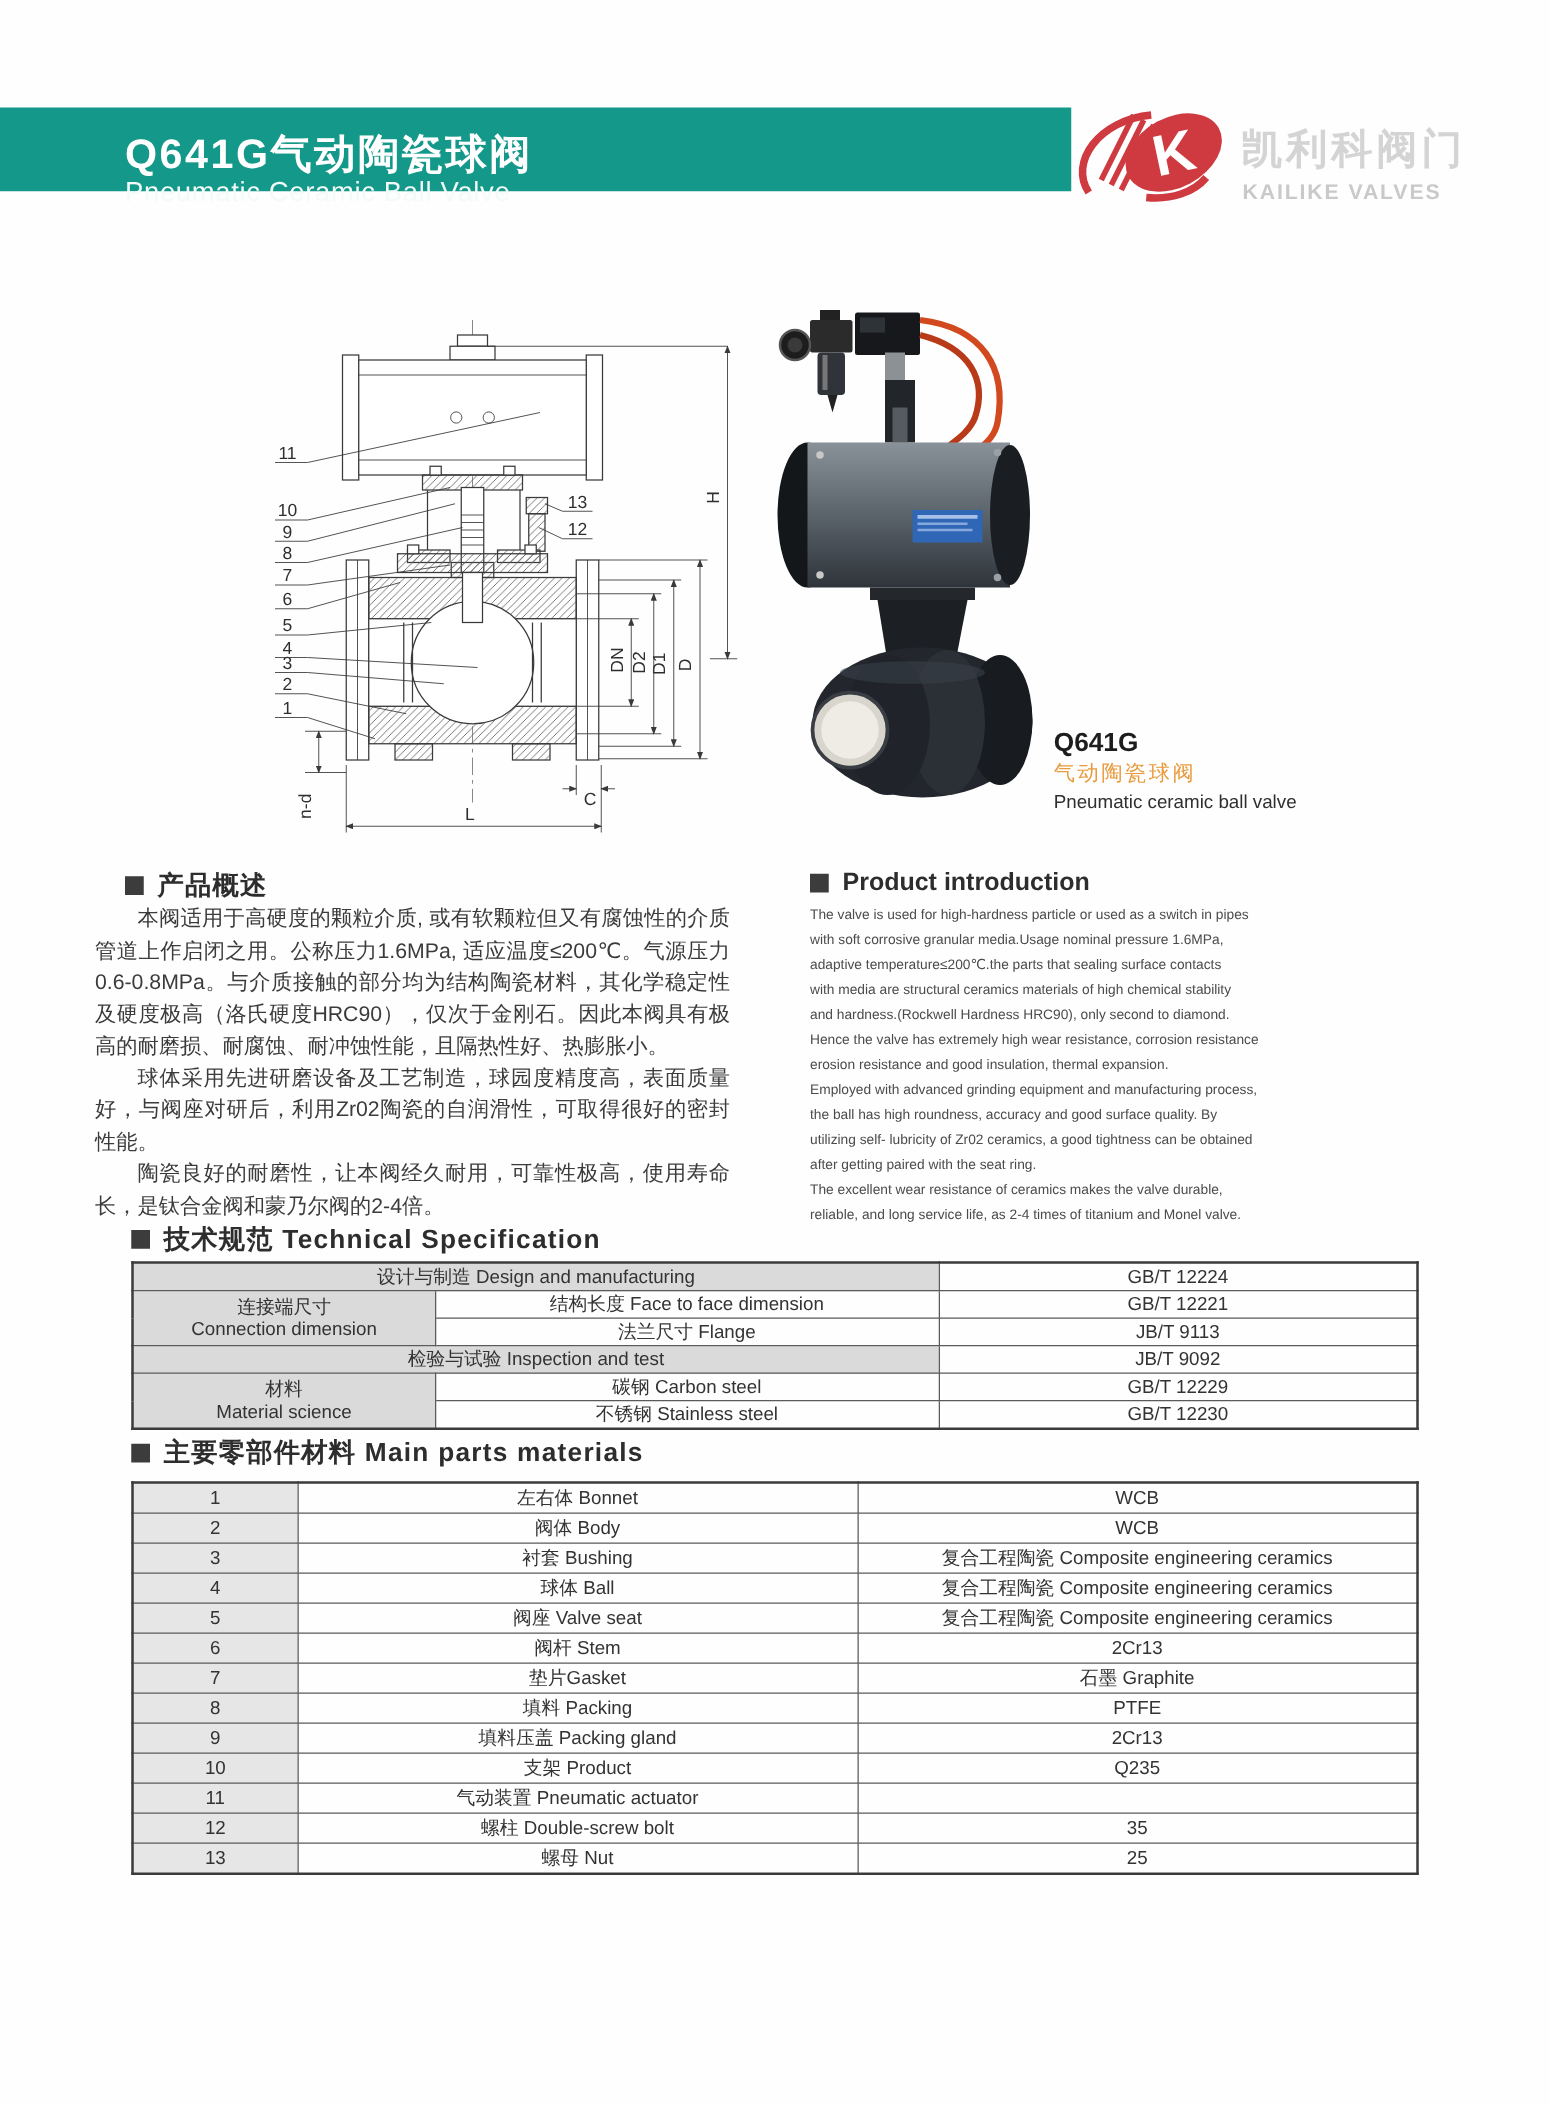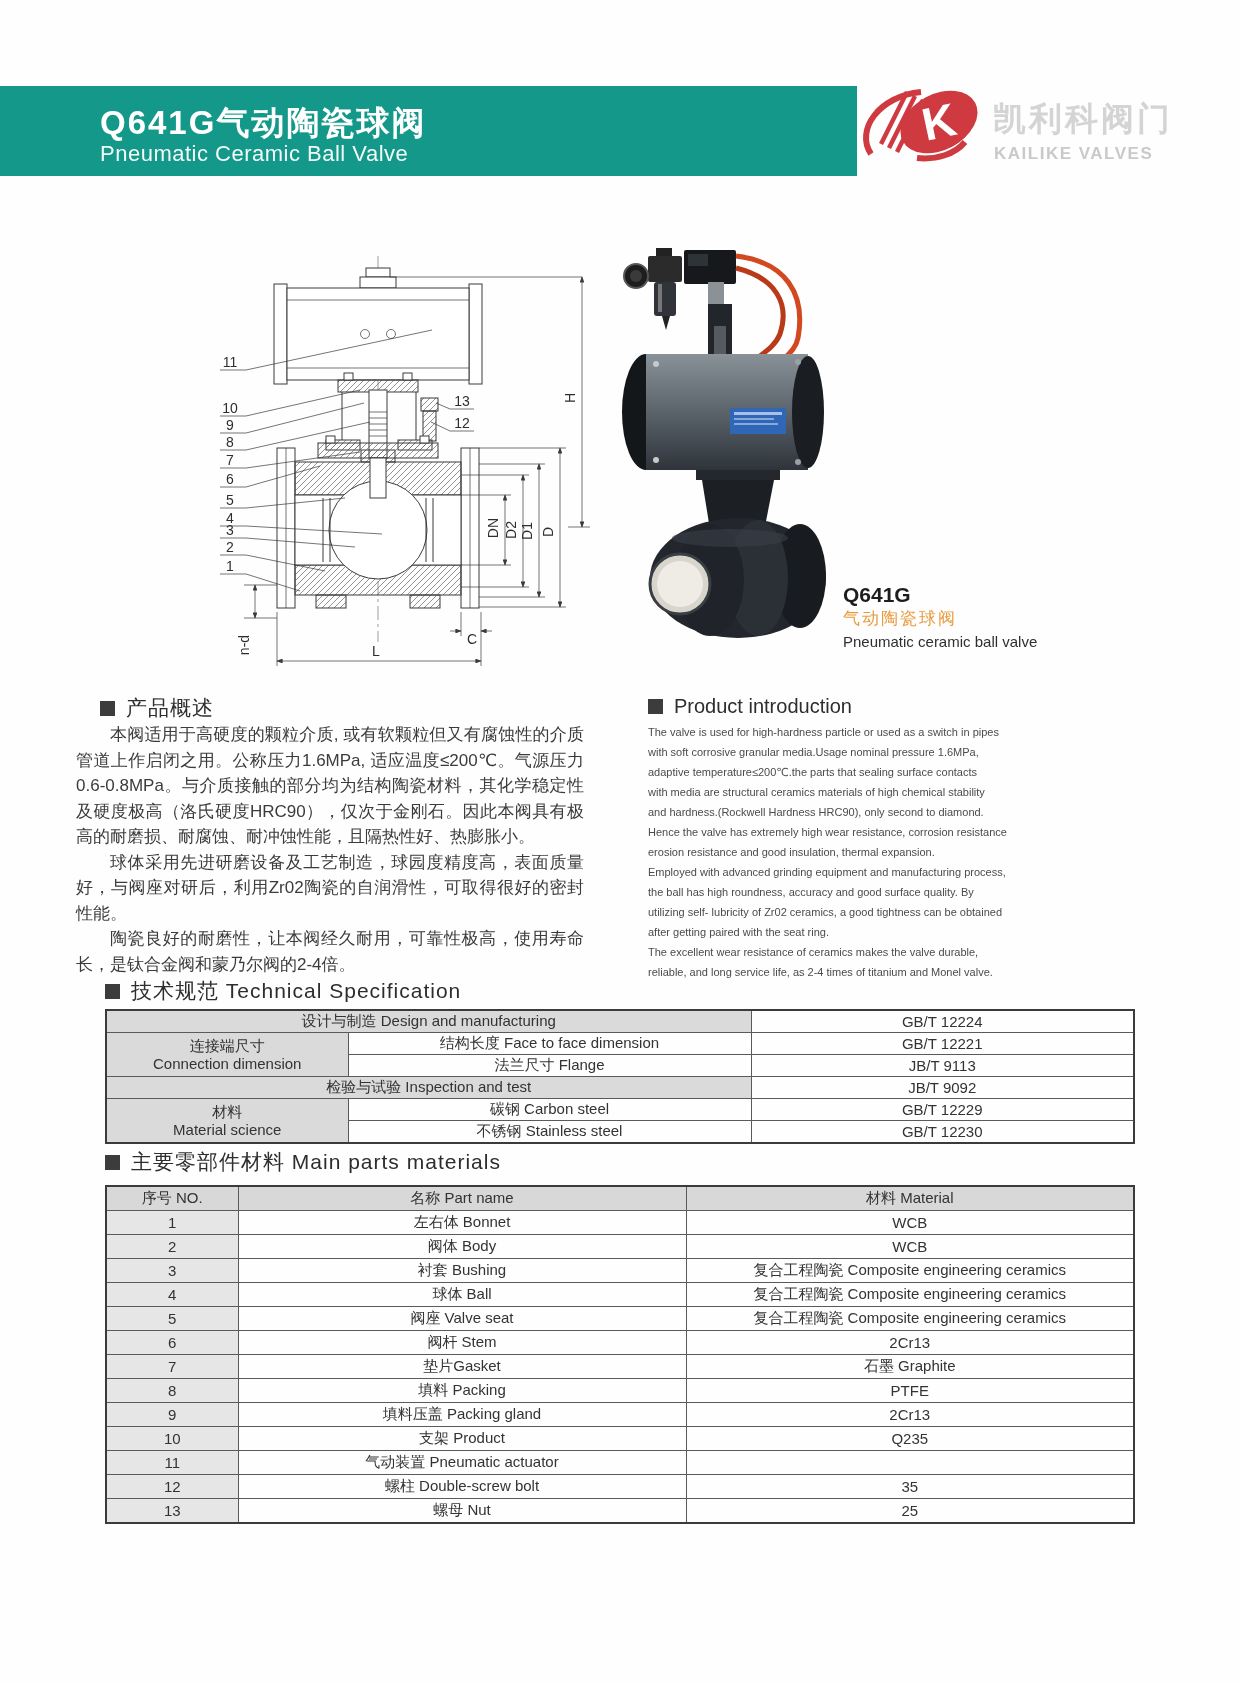--- a/index.html
+++ b/index.html
@@ -1,40 +1,40 @@
 <!DOCTYPE html>
 <html><head>
 <meta charset="utf-8">
 <style>
   html,body { margin:0; padding:0; background:#ffffff; }
   #page {
     position:relative; width:1240px; height:1683px; background:#fefefe;
     font-family:"Liberation Sans","DejaVu Sans",sans-serif; overflow:hidden;
   }
   
-  .banner { position:absolute; left:0; top:86px; width:857px; height:90px; background:#14988a; }
+  .banner { position:absolute; left:0; top:86px; width:857px; height:67px; background:#14988a; }
   .banner-title { position:absolute; left:100px; top:15px; color:#ffffff; font-size:33px; font-weight:bold; letter-spacing:2px; }
   .banner-sub   { position:absolute; left:100px; top:55px; color:#f2fbf9; font-size:22px; letter-spacing:0.5px; }
   .logo { position:absolute; left:855px; top:80px; width:330px; height:95px; }
   
   .drawing { position:absolute; left:120px; top:240px; width:470px; height:430px; }
   .ln  { fill:none; stroke:#3a3a3a; stroke-width:1; }
   .lnw { fill:#ffffff; stroke:#3a3a3a; stroke-width:1; }
   .ht  { fill:url(#hatch); stroke:#3a3a3a; stroke-width:1; }
   .cl  { stroke:#888; stroke-width:0.8; stroke-dasharray:14 4 3 4; }
   .thin{ stroke:#3a3a3a; stroke-width:0.7; fill:none; }
   .dtxt{ font-size:14px; fill:#2e2e2e; }
   
   .photo { position:absolute; left:610px; top:242px; width:235px; height:400px; }
   .caption { position:absolute; left:843px; top:583px; }
   .caption .model { font-size:21px; font-weight:bold; color:#1d1d1d; }
   .caption .zh    { font-size:17px; color:#e89b3d; margin-top:0; letter-spacing:2px; }
   .caption .en    { font-size:15px; color:#2f2f2f; margin-top:3px; }
   
-  .sec { position:absolute; display:flex; align-items:center; font-weight:normal; color:#2d2d2d; }
+  .sec { position:absolute; display:flex; align-items:center; font-weight:bold; color:#2d2d2d; }
   .sec .sq { width:15px; height:15px; background:#3c3c3c; margin-right:11px; flex:0 0 auto; }
   .sec.zh { font-size:21px; letter-spacing:1px; }
   .sec.en { font-size:20px; }
   
   .overview { position:absolute; left:76px; top:722px; width:508px; font-size:17px; line-height:25.5px; color:#3b3b3b; text-align:justify; }
   .overview p { margin:0; text-indent:2em; }
   
   .intro { position:absolute; left:648px; top:722px; width:442px; font-size:11px; line-height:20px; color:#4b4b4b; }
   
   table { border-collapse:collapse; table-layout:fixed; }
@@ -378,25 +378,20 @@
     <span class="sq"></span>
     <span>主要零部件材料  Main parts materials</span>
   </div>
   <table class="parts-table">
     <colgroup>
         <col style="width:132px">
         <col style="width:448px">
         <col style="width:448px">
       </colgroup>
     <tbody>
-        <tr>
-      <th>序号 NO.</th>
-      <th>名称  Part name</th>
-      <th>材料 Material</th>
-    </tr>
     <tr>
           <td class="ltgray">1</td>
           <td>左右体 Bonnet</td>
           <td>WCB</td>
         </tr>
     <tr>
           <td class="ltgray">2</td>
           <td>阀体 Body</td>
           <td>WCB</td>
         </tr>

